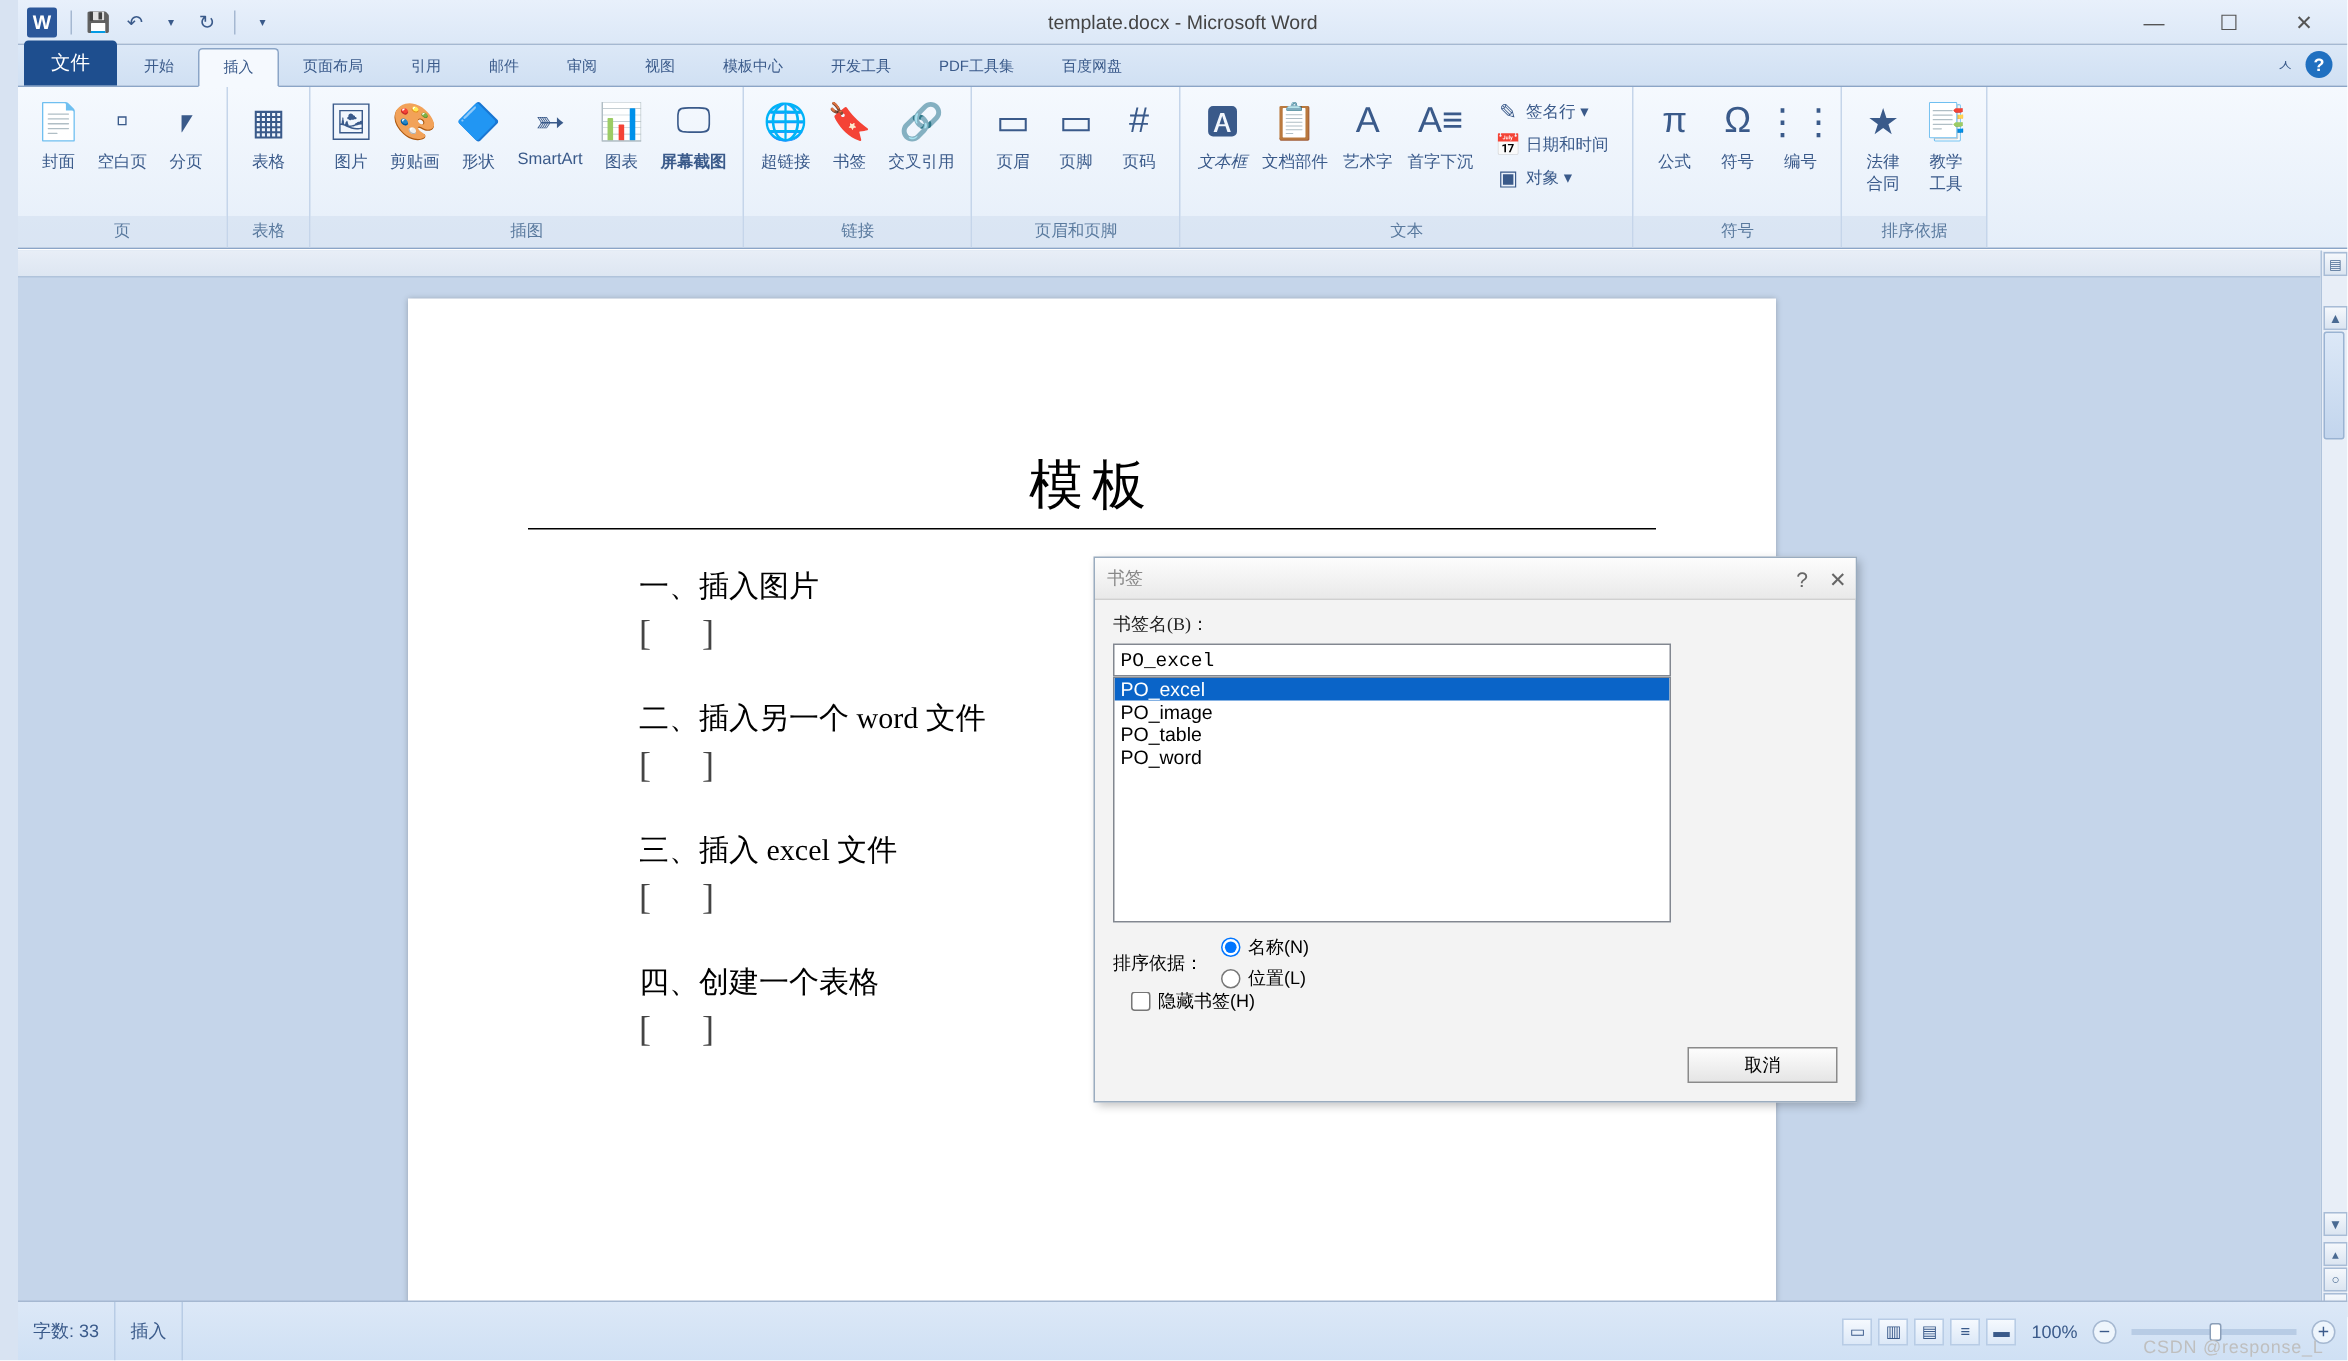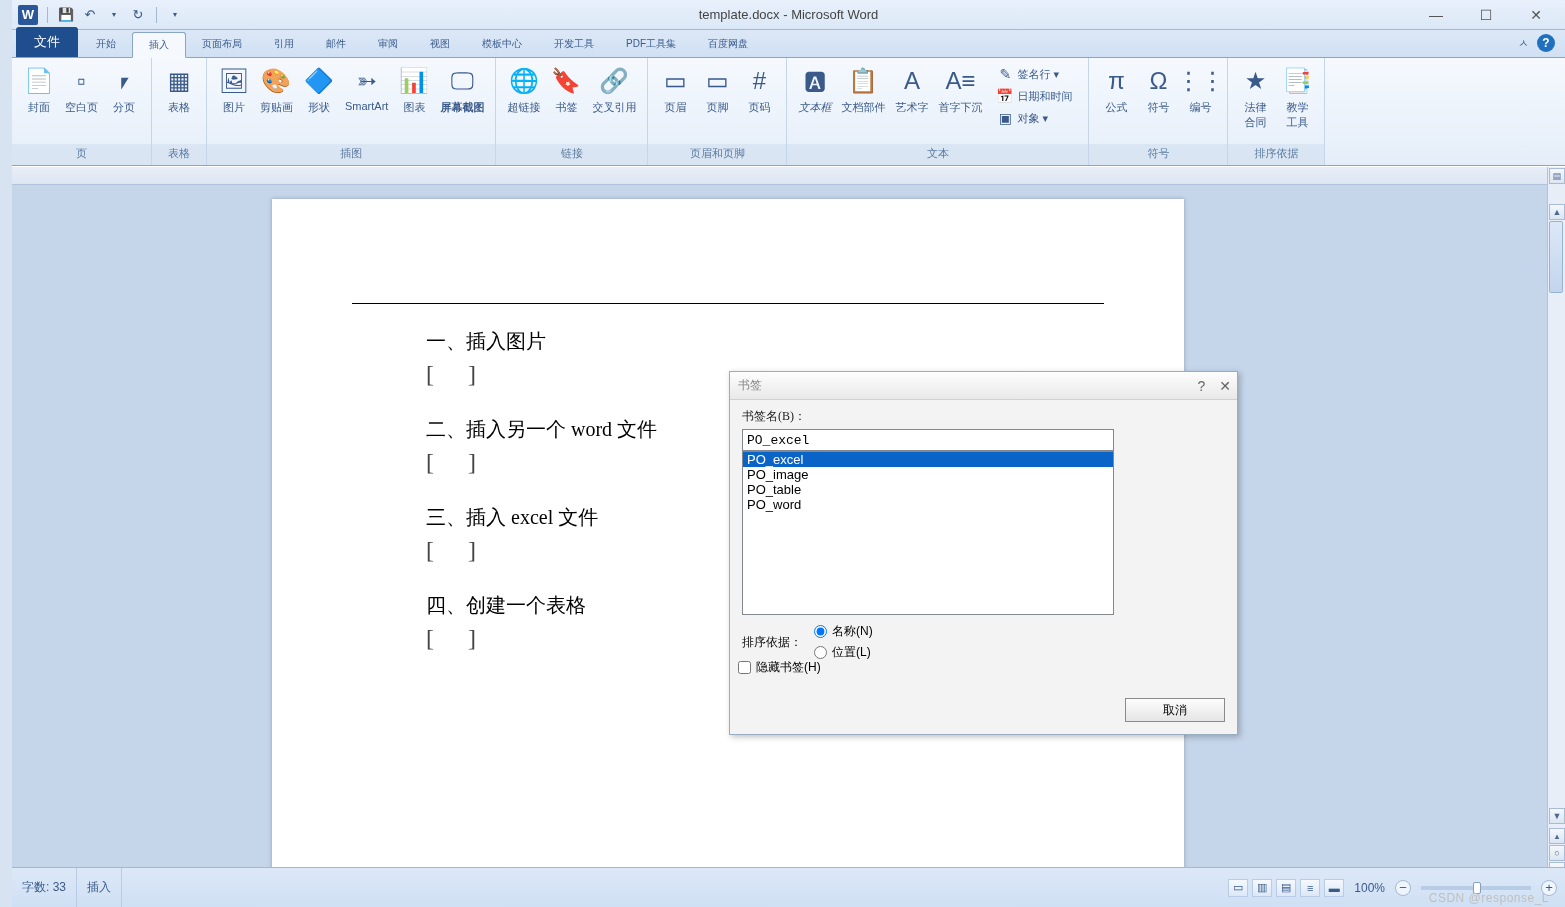--- a/index.html
+++ b/index.html
@@ -62,21 +62,21 @@
 .dlg-input { width: 372px; height: 22px; border: 1px solid #828790; padding: 2px 4px; font-family: "Courier New", monospace; font-size: 13px; background: #fff; }
 .dlg-list { width: 372px; height: 164px; border: 1px solid #828790; background: #fff; overflow-y: scroll; font-family: "Courier New", monospace; font-size: 13px; }
 .dlg-list-item { padding: 0 4px; line-height: 15px; }
 .dlg-list-item.selected { background: #0a64c8; color: #fff; }
 .dlg-row { display: flex; align-items: center; gap: 12px; margin-top: 8px; font-size: 12px; font-family: SimSun, serif; }
 .dlg-radio-group { display: flex; flex-direction: column; gap: 4px; margin-left: 62px; }
 .dlg-buttons { position: absolute; right: 12px; top: 18px; display: flex; flex-direction: column; gap: 8px; }
 .dlg-btn { width: 100px; height: 24px; background: linear-gradient(#fdfdfd,#e5e5e5); border: 1px solid #8a8a8a; font-size: 12px; display: flex; align-items: center; justify-content: center; font-family: SimSun, serif; }
 .dlg-btn.primary { border: 2px solid #2a7ac8; background: linear-gradient(#f0f6fd,#d8e8f8); }
 .dlg-cancel-row { position: absolute; right: 12px; bottom: 12px; margin-top: 32px; }
-.dlg-checkbox-row { position: absolute; left: 8px; bottom: 58px; display: flex; align-items: center; gap: 5px; font-size: 12px; font-family: SimSun, serif; }
+.dlg-checkbox-row { position: absolute; left: 24px; bottom: 58px; display: flex; align-items: center; gap: 5px; font-size: 12px; font-family: SimSun, serif; }
 
 
 .statusbar { position: absolute; bottom: 0; left: 12px; right: 0; height: 40px; background: linear-gradient(#dce8f7, #cfe0f4); border-top: 1px solid #a5b8d1; display: flex; align-items: center; font-size: 12px; color: #3a5a8a; }
 .status-cell { padding: 0 10px; border-right: 1px solid #b8cce5; height: 100%; display: flex; align-items: center; }
 .statusbar-right { position: absolute; right: 8px; display: flex; align-items: center; gap: 4px; }
 .view-btn { width: 20px; height: 18px; border: 1px solid #b8cce5; background: linear-gradient(#f5f9fe,#dce8f7); display: flex; align-items: center; justify-content: center; font-size: 11px; color: #3a5a8a; }
 .zoom-slider { width: 110px; height: 4px; background: #b8cce5; position: relative; margin: 0 6px; }
 .zoom-thumb { position: absolute; left: 52px; top: -4px; width: 8px; height: 12px; background: #fff; border: 1px solid #8a9eb8; border-radius: 2px; }
 .zoom-btn { width: 16px; height: 16px; border: 1px solid #a5b8d1; border-radius: 50%; display: flex; align-items: center; justify-content: center; color: #3a5a8a; background: #eef5fc; font-size: 13px; }
 .watermark { position: absolute; right: 16px; bottom: 2px; color: #bfbfbf; font-size: 12px; letter-spacing: 0.5px; pointer-events: none; font-family: Arial, sans-serif; }
@@ -282,20 +282,21 @@
 工具</div>
         </div>
       </div>
       <div class="ribbon-group-label">排序依据</div>
     </div>
   </div>
 
 <div class="doc-area">
   <div class="ruler-corner"></div>
   <div class="page">
+    <div class="page-title">模板</div>
     <hr class="page-hr">
     <div id="doc-sections">
         <div class="doc-line">一、插入图片</div>
         <div class="doc-bracket">[]</div>
         <div class="doc-line">二、插入另一个 word 文件</div>
         <div class="doc-bracket">[]</div>
         <div class="doc-line">三、插入 excel 文件</div>
         <div class="doc-bracket">[]</div>
         <div class="doc-line">四、创建一个表格</div>
         <div class="doc-bracket">[]</div>

